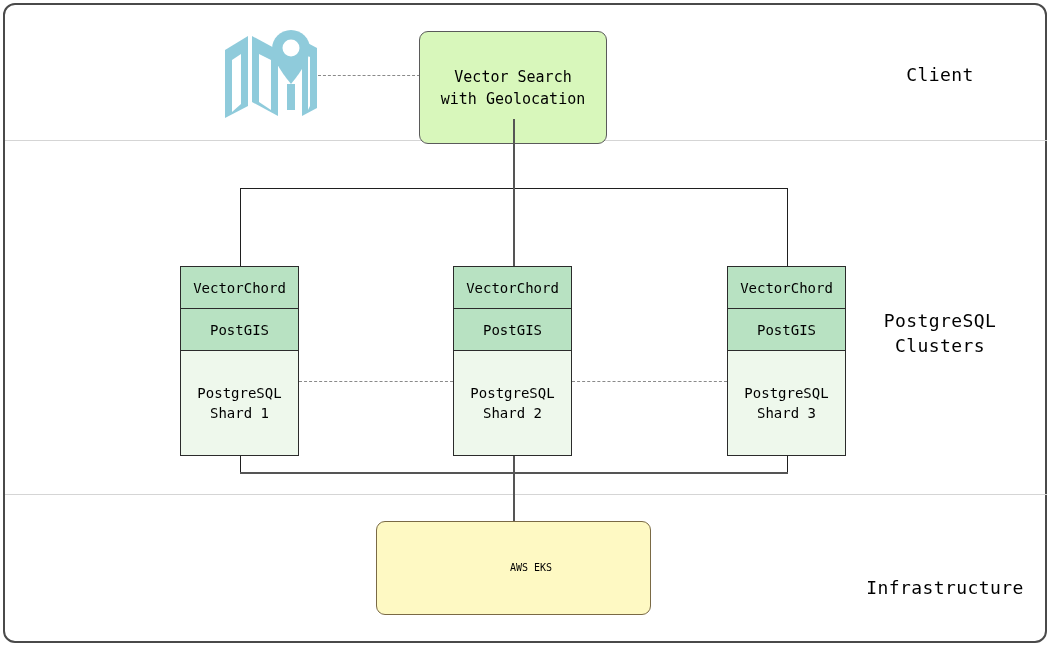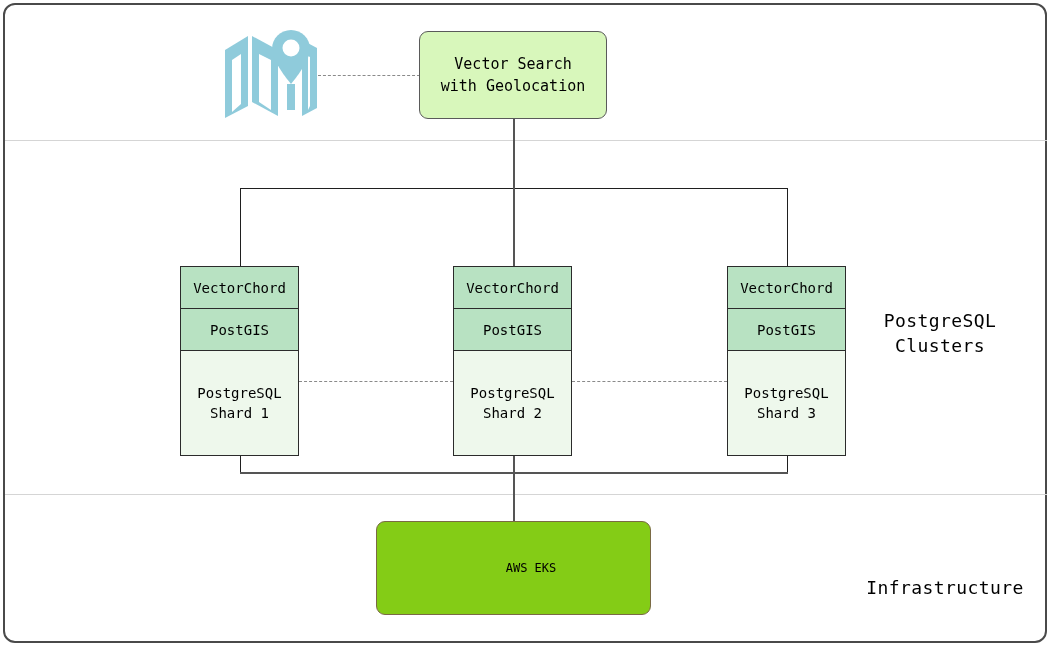--- a/index.html
+++ b/index.html
@@ -87,23 +87,23 @@
     font-size: 15px;
     color: #000000;
     line-height: 22px;
     white-space: pre-line;
   }
   #node-vector-search {
     background: #d8f7bb;
     border: 1.6px solid #5a5a5a;
   }
   #node-aws-eks {
-    background: #84cc16;
+    background: #fef9c3;
     border: 1.8px solid #7a6a45;
-    font-size: 12px;
+    font-size: 10px;
     padding-left: 35px;
   }
   
   .shard {
     position: absolute;
     box-sizing: border-box;
     border: 1.6px solid #2b2b2b;
     background: #e5e5e5;
     display: flex;
     flex-direction: column;
@@ -138,20 +138,21 @@
 </head>
 <body>
 
 <div id="canvas">
 
   <div class="frame"></div>
 
   <div class="lane-divider" style="top:140px;"></div>
   <div class="lane-divider" style="top:494px;"></div>
 
+  <div class="lane-label" style="left:845px; top:62px; width:190px;">Client</div>
   <div class="lane-label" style="left:845px; top:308px; width:190px;">PostgreSQL
 Clusters</div>
   <div class="lane-label" style="left:845px; top:575px; width:200px;">Infrastructure</div>
 
   <div class="map-icon" style="left:222px; top:28px;">
     <svg width="98" height="92" viewBox="0 0 98 92" xmlns="http://www.w3.org/2000/svg">
       <g fill="#8fcbdb">
 
         <path d="M3 26 L26 12 L26 82 L3 94 Z" transform="translate(0,-4)"></path>
 
@@ -168,21 +169,21 @@
         <path d="M69 2 C58.5 2 50 10.4 50 20.8 C50 34 69 56 69 56 C69 56 88 34 88 20.8 C88 10.4 79.5 2 69 2 Z"></path>
         <circle cx="69" cy="20" r="8.5" fill="#ffffff"></circle>
 
         <rect x="65" y="56" width="8" height="26"></rect>
       </g>
     </svg>
   </div>
 
   <div class="dashline" style="left:318px; top:75px; width:102px;"></div>
 
-  <div class="node-round" id="node-vector-search" style="left:419px; top:31px; width:188px; height:88px;">Vector Search
+  <div class="node-round" id="node-vector-search" style="left:419px; top:31px; width:188px; height:113px;">Vector Search
 with Geolocation</div>
 
   <div class="vline" style="left:513px; top:119px; height:69px;"></div>
 
   <div class="hline-thin" style="left:240px; top:188px; width:548px;"></div>
   <div class="vline-thin" style="left:240px; top:188px; height:79px;"></div>
   <div class="vline" style="left:513px; top:188px; height:79px;"></div>
   <div class="vline-thin" style="left:787px; top:188px; height:79px;"></div>
 
   <div class="shard" style="left:180px; top:266px; width:119px; height:190px;">

